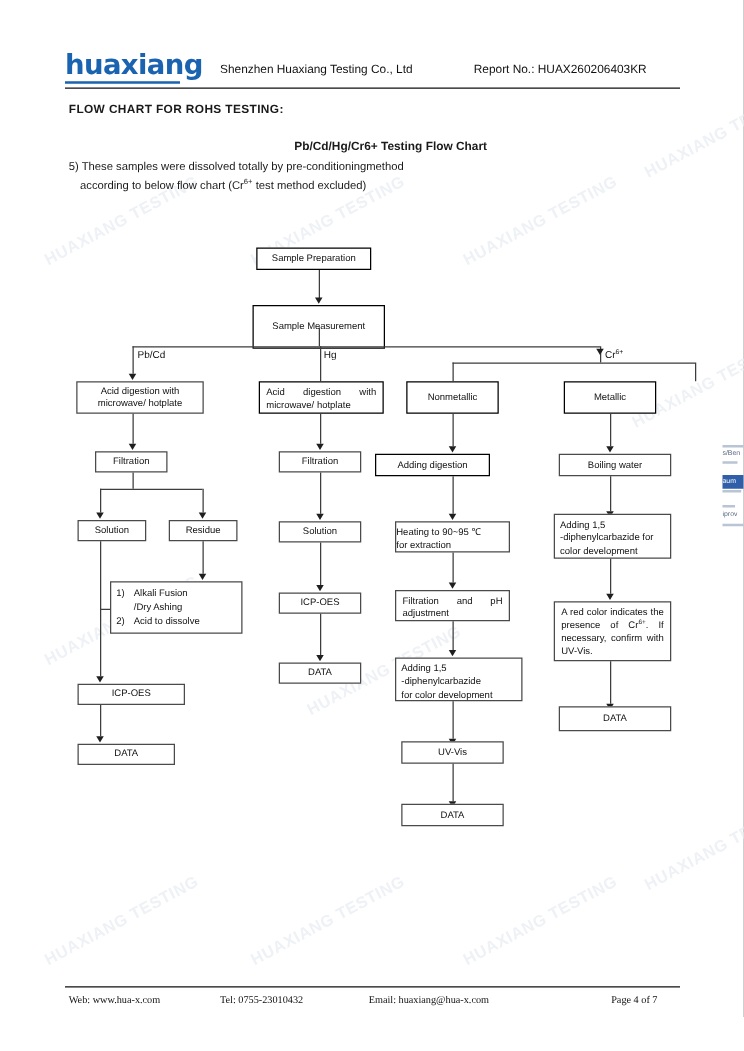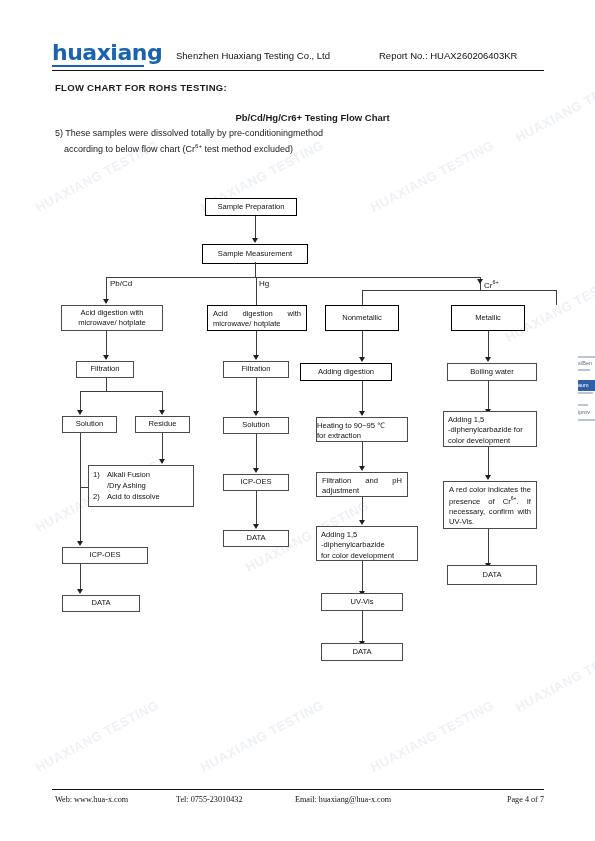--- a/index.html
+++ b/index.html
@@ -224,21 +224,21 @@
     top: 795px;
     width: 492px;
     height: 14px;
     font-family: "Liberation Serif", serif;
     font-size: 8.2px;
     color: #111;
   }
   #ft-web   { position: absolute; left: 3px;   top: 0; }
   #ft-tel   { position: absolute; left: 124px; top: 0; }
   #ft-email { position: absolute; left: 243px; top: 0; }
-  #ft-page  { position: absolute; right: 0;  top: 0; }
+  #ft-page  { position: absolute; right: 18px;  top: 0; }
 </style>
 </head>
 <body>
 
 <div id="page">
 
   <div class="wm" style="left:40px;  top:200px;">HUAXIANG TESTING</div>
   <div class="wm" style="left:205px; top:200px;">HUAXIANG TESTING</div>
   <div class="wm" style="left:375px; top:200px;">HUAXIANG TESTING</div>
   <div class="wm" style="left:520px; top:130px;">HUAXIANG TESTING</div>
@@ -260,21 +260,21 @@
 
   <div id="title-main">FLOW CHART FOR ROHS TESTING:</div>
   <div id="title-sub">Pb/Cd/Hg/Cr6+ Testing Flow Chart</div>
   <div id="note1">5) These samples were dissolved totally by pre-conditioningmethod</div>
   <div id="note2"><span>according to below flow chart (Cr</span><sup>6+</sup><span> test method excluded)</span></div>
 
   <div class="box dark" style="left:205px; top:198px; width:92px; height:18px;">Sample Preparation</div>
   <div class="vline" style="left:255px; top:216px; height:23px;"></div>
   <div class="arrow" style="left:251.8px; top:238px;"></div>
 
-  <div class="box dark" style="left:202px; top:244px; width:106px; height:20px;">Sample Measurement</div>
+  <div class="box dark" style="left:202px; top:244px; width:106px; height:35px;">Sample Measurement</div>
 
   <div class="vline" style="left:255px; top:262px; height:15px;"></div>
 
   <div class="hline" style="left:106px; top:277px; width:374px;"></div>
 
   <div class="br-label" style="left:110px; top:279px;">Pb/Cd</div>
   <div class="br-label" style="left:259px; top:279px;">Hg</div>
   <div class="br-label" style="left:484px; top:279px;"><span>Cr</span><sup>6+</sup></div>
 
   <div class="vline" style="left:106px; top:277px; height:22px;"></div>

